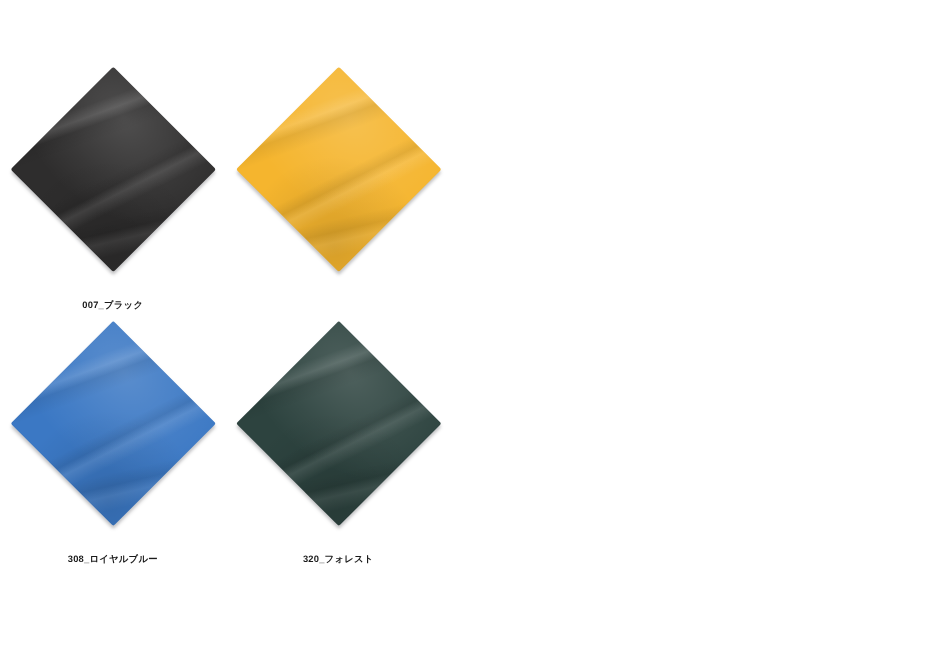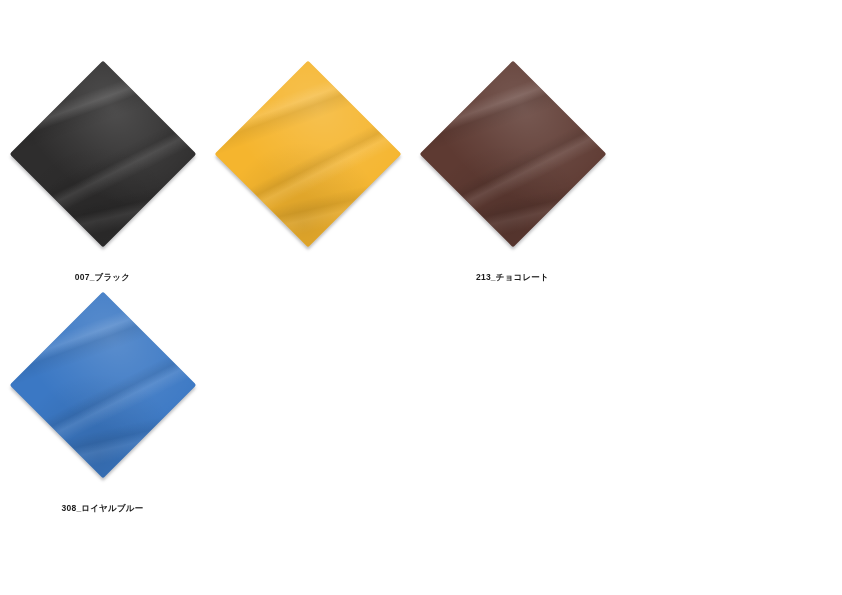--- a/index.html
+++ b/index.html
@@ -140,47 +140,47 @@
         <div class="bandana" style="background-color: rgb(245, 181, 46);">
           <div class="sheen"></div>
           <div class="fold-a"></div>
           <div class="fold-b"></div>
           <div class="fold-c"></div>
         </div>
       </div>
     </div>
 
 
-    <div class="swatch-cell">
-      <div class="bandana-wrap">
-        <div class="bandana" style="background-color: rgb(94, 58, 50);">
-          <div class="sheen"></div>
-          <div class="fold-a"></div>
-          <div class="fold-b"></div>
-          <div class="fold-c"></div>
-        </div>
-      </div>
-      <div class="swatch-label" style="color: rgb(26, 26, 26);">213_チョコレート</div>
-    </div>
 
   </div>
 
   <div class="swatch-row" id="row-2">
 
     <div class="swatch-cell">
       <div class="bandana-wrap">
         <div class="bandana" style="background-color: rgb(59, 120, 196);">
           <div class="sheen"></div>
           <div class="fold-a"></div>
           <div class="fold-b"></div>
           <div class="fold-c"></div>
         </div>
       </div>
       <div class="swatch-label" style="color: rgb(26, 26, 26);">308_ロイヤルブルー</div>
     </div>
 
 
+    <div class="swatch-cell">
+      <div class="bandana-wrap">
+        <div class="bandana" style="background-color: rgb(45, 67, 63);">
+          <div class="sheen"></div>
+          <div class="fold-a"></div>
+          <div class="fold-b"></div>
+          <div class="fold-c"></div>
+        </div>
+      </div>
+      <div class="swatch-label" style="color: rgb(26, 26, 26);">320_フォレスト</div>
+    </div>
 
     <div class="swatch-cell"></div>
 
   </div>
 
 </div>
 
 </body></html>

